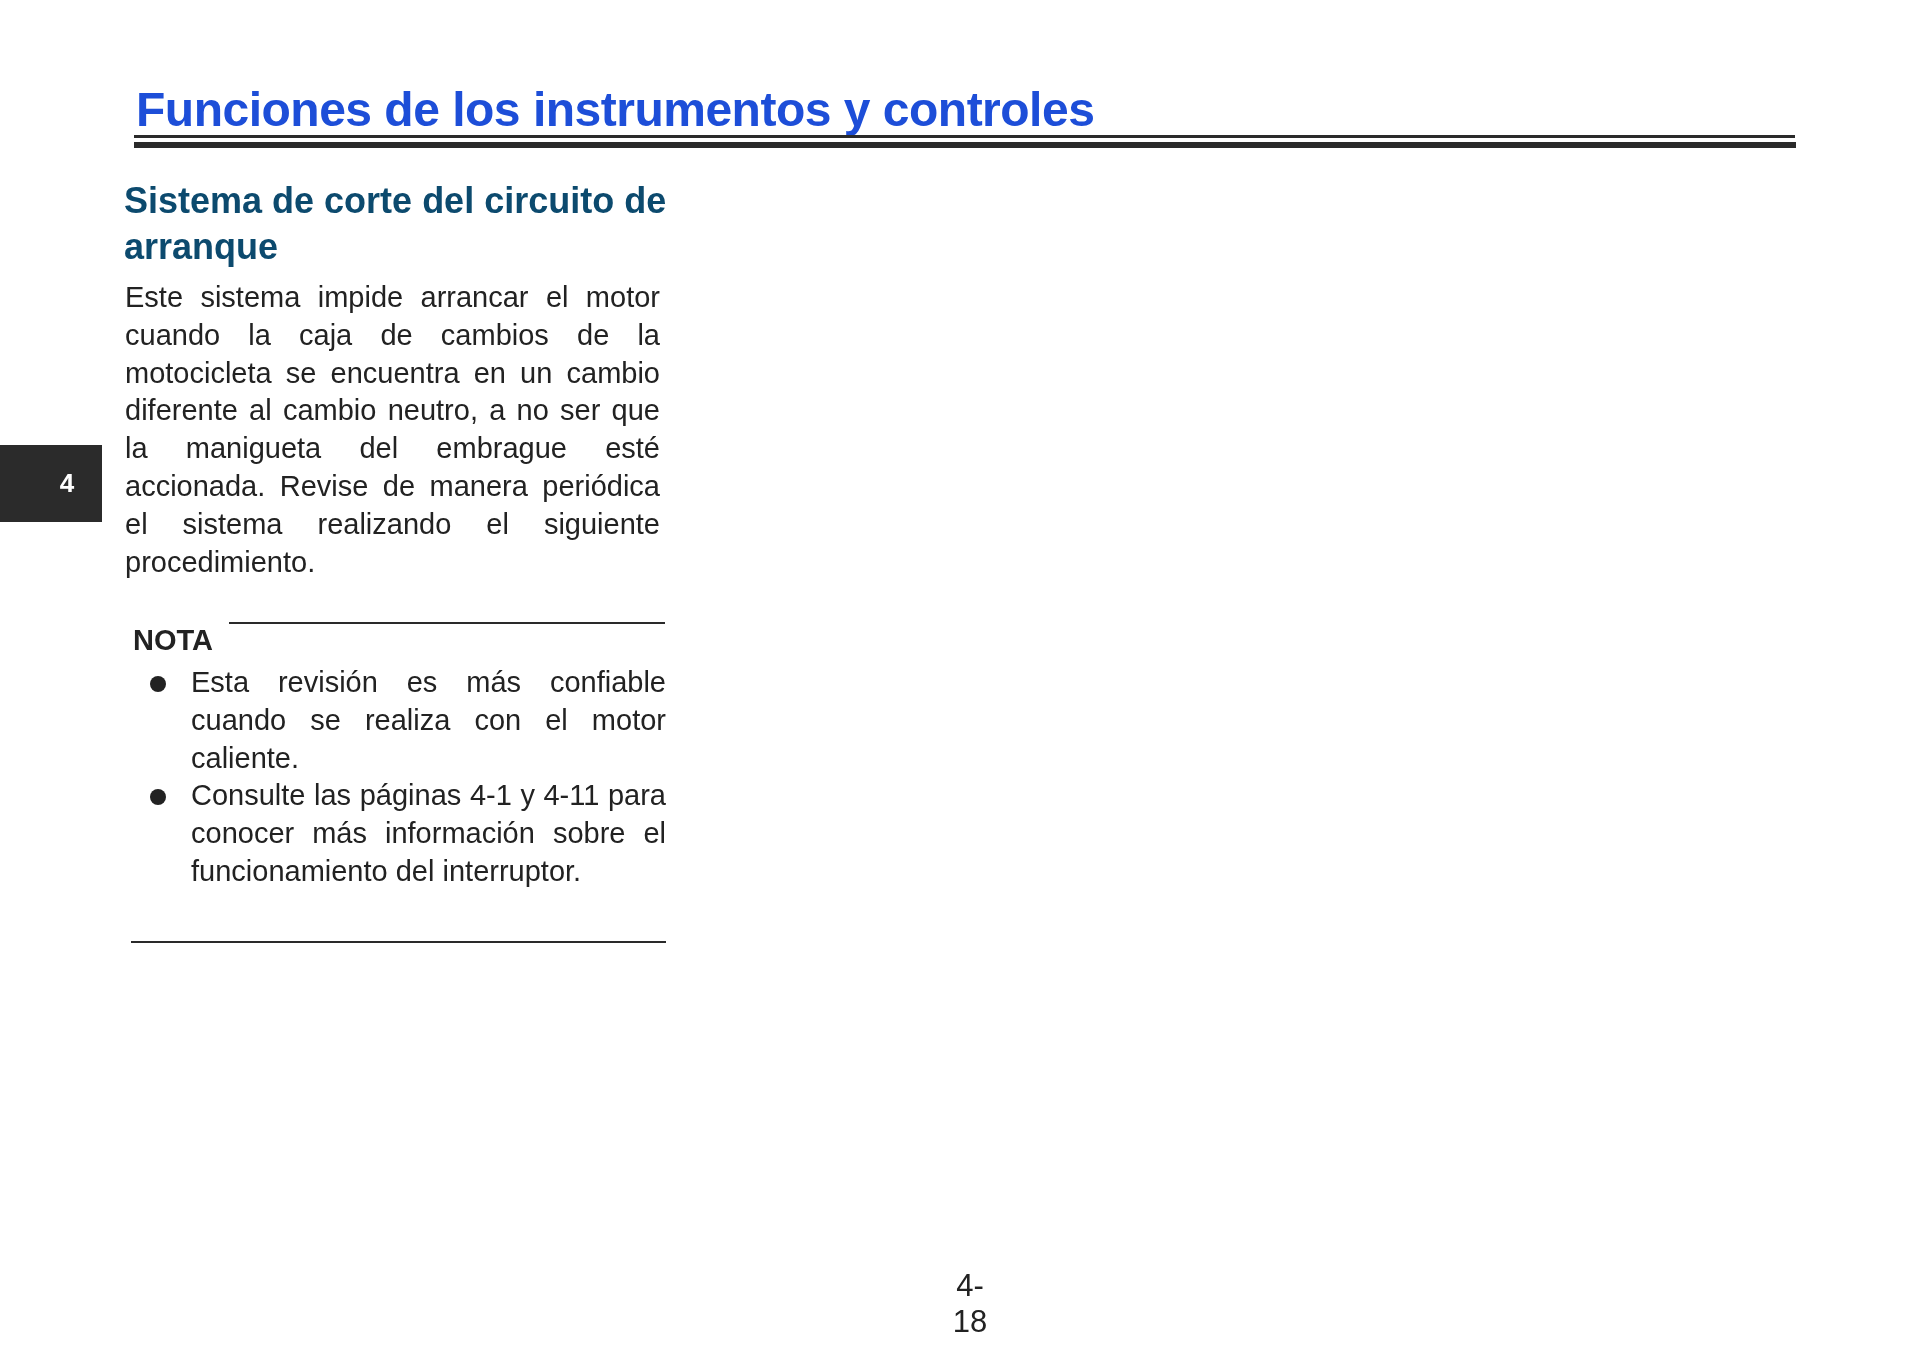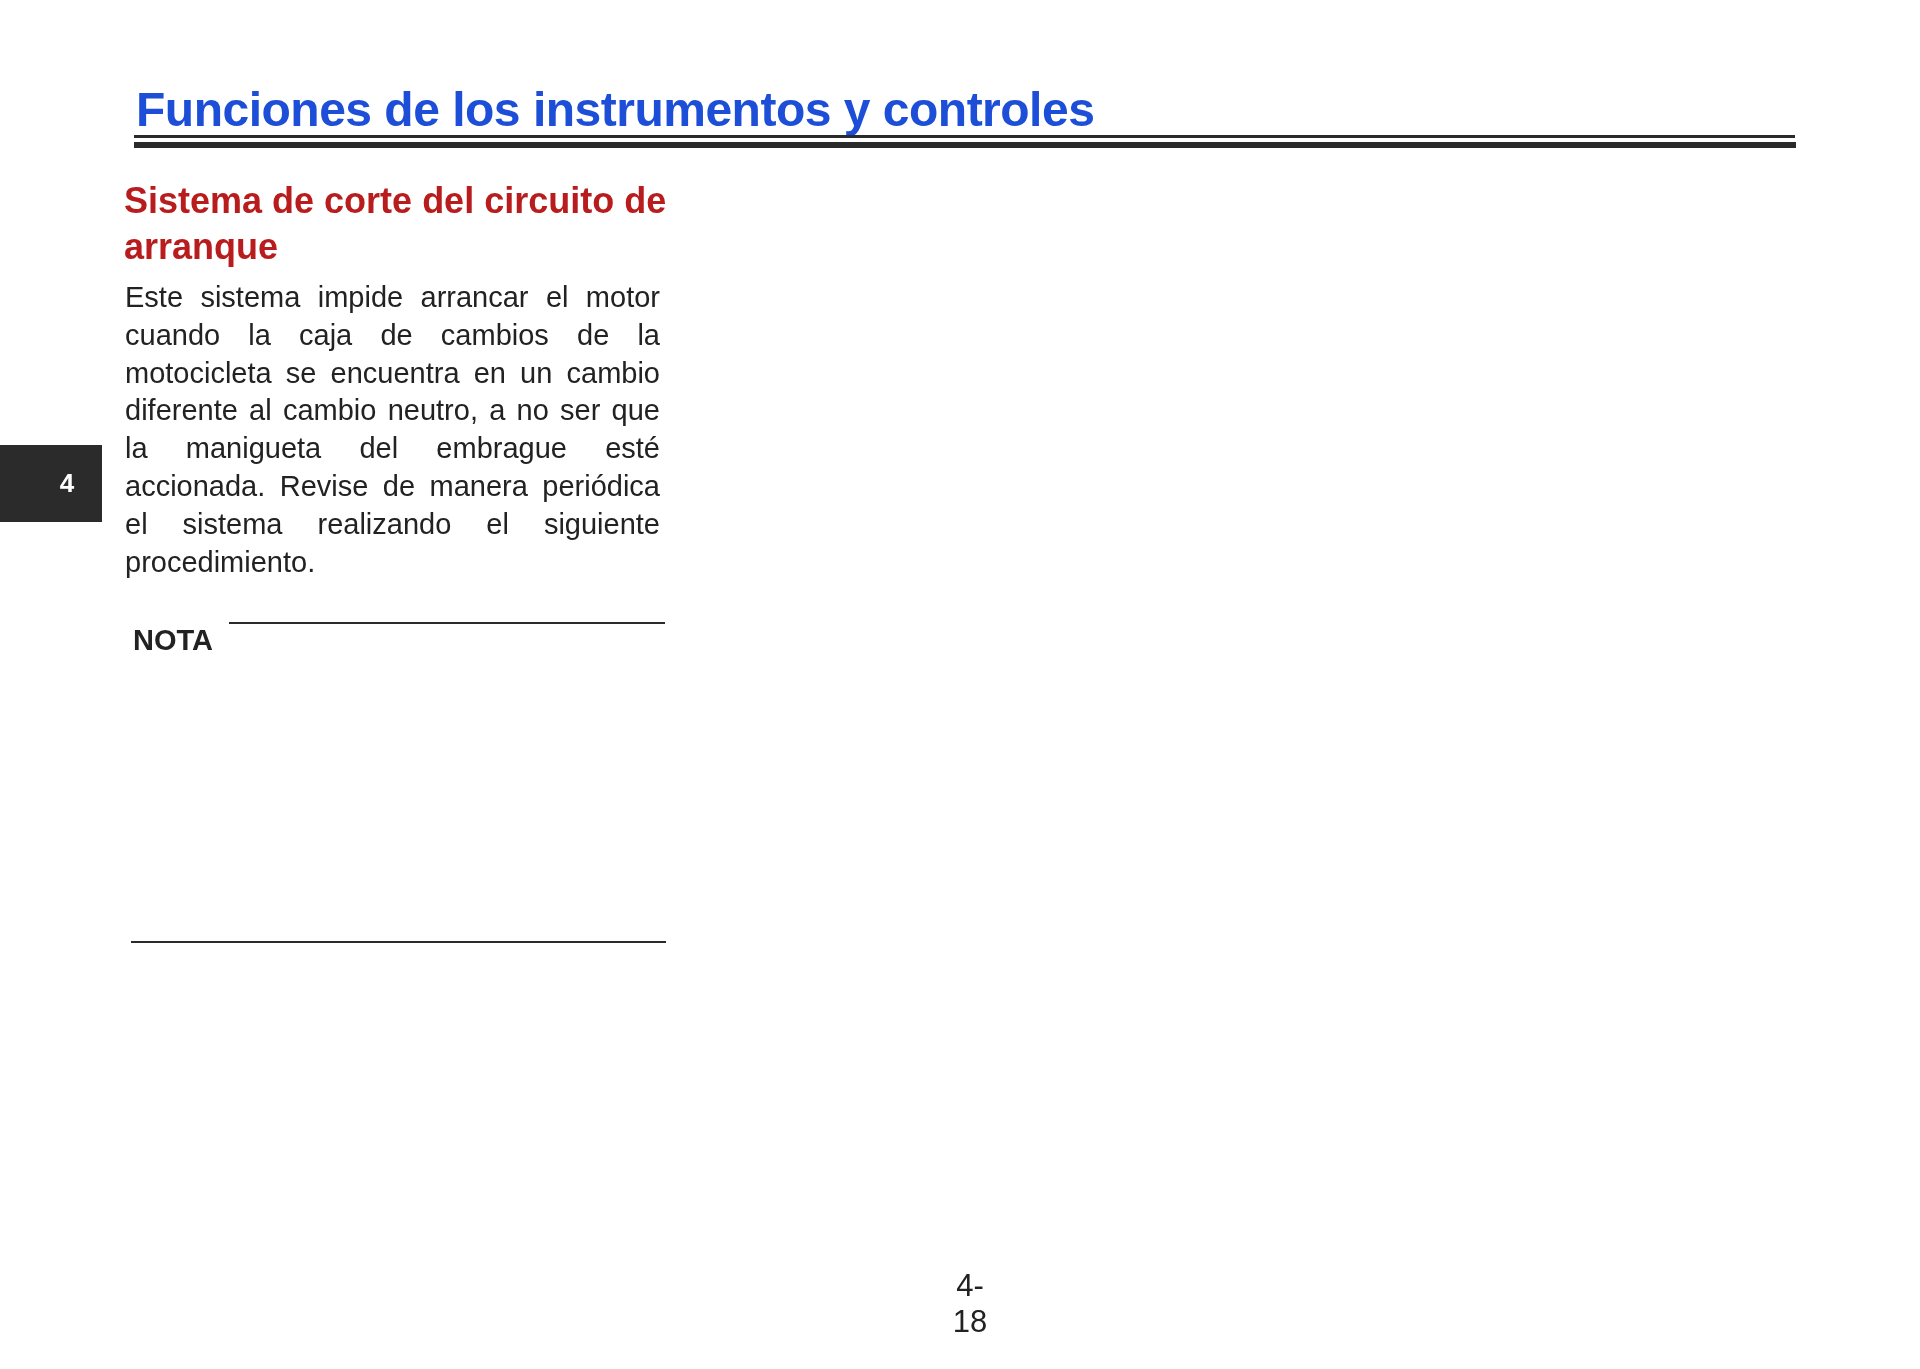--- a/index.html
+++ b/index.html
@@ -6,21 +6,21 @@
   body { width:1920px; height:1369px; position:relative; overflow:hidden;
          font-family:"Liberation Sans", sans-serif; color:#222222; }
   .page-title { position:absolute; left:136px; top:82px; font-size:48px; font-weight:bold;
                 letter-spacing:-0.5px; color:#1d4ed8; line-height:56px; white-space:nowrap; }
   .rule-thin { position:absolute; left:134px; top:135px; width:1661px; height:3px; background:#2a2a2a; }
   .rule-thick { position:absolute; left:134px; top:142px; width:1662px; height:6px; background:#2a2a2a; }
   .chapter-tab { position:absolute; left:0; top:445px; width:102px; height:77px; background:#2b2b2b;
                  color:#ffffff; font-weight:bold; font-size:26px; display:flex; align-items:center;
                  justify-content:center; padding-left:32px; box-sizing:border-box; }
   .section-title { position:absolute; left:124px; top:178px; width:560px; font-size:36px; font-weight:bold;
-                   line-height:46px; color:#b91c1c; }
+                   line-height:46px; color:#0c4a6e; }
   .body-text { position:absolute; left:125px; top:279px; width:535px; font-size:29px; line-height:37.8px;
                text-align:justify; color:#222222; }
   .nota-row { position:absolute; left:133px; top:622px; width:532px; height:40px; display:flex; align-items:flex-start; }
   .nota-label { font-weight:bold; font-size:29px; color:#222222; line-height:36px; }
   .nota-line { flex:1; margin-left:16px; border-bottom:2px solid #2a2a2a; margin-bottom:10px; }
   .nota-list { position:absolute; left:148px; top:664px; width:518px; margin:0; padding:0; list-style:none; }
   .nota-item { position:relative; padding-left:43px; font-size:29px; line-height:37.8px; text-align:justify; color:#222222; }
   .bullet { position:absolute; left:2px; top:12px; width:16px; height:16px; border-radius:50%; background:#222222; }
   .nota-end { position:absolute; left:131px; top:941px; width:535px; height:2px; background:#2a2a2a; }
   .page-number { position:absolute; left:940px; top:1268px; width:60px; text-align:center; font-size:31px; color:#222222; }
@@ -38,16 +38,24 @@
 
 <div class="section-title">Sistema de corte del circuito de arranque</div>
 <div class="body-text">Este sistema impide arrancar el motor cuando la caja de cambios de la motocicleta se encuentra en un cambio diferente al cambio neutro, a no ser que la manigueta del embrague esté accionada. Revise de manera periódica el sistema realizando el siguiente procedimiento.</div>
 
 <div class="nota-row">
   <span class="nota-label">NOTA</span>
   <span class="nota-line"></span>
 </div>
 
 <ul class="nota-list">
+  <li class="nota-item">
+    <span class="bullet"></span>
+    <span>Esta revisión es más confiable cuando se realiza con el motor caliente.</span>
+  </li>
+  <li class="nota-item">
+    <span class="bullet"></span>
+    <span>Consulte las páginas 4-1 y 4-11 para conocer más información sobre el funcionamiento del interruptor.</span>
+  </li>
 </ul>
 <div class="nota-end"></div>
 
 <div class="page-number">4-18</div>
 
 </body></html>

